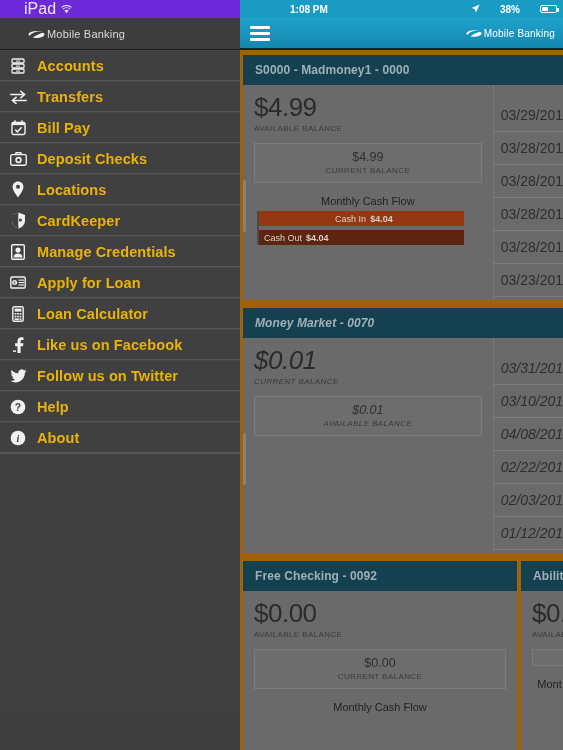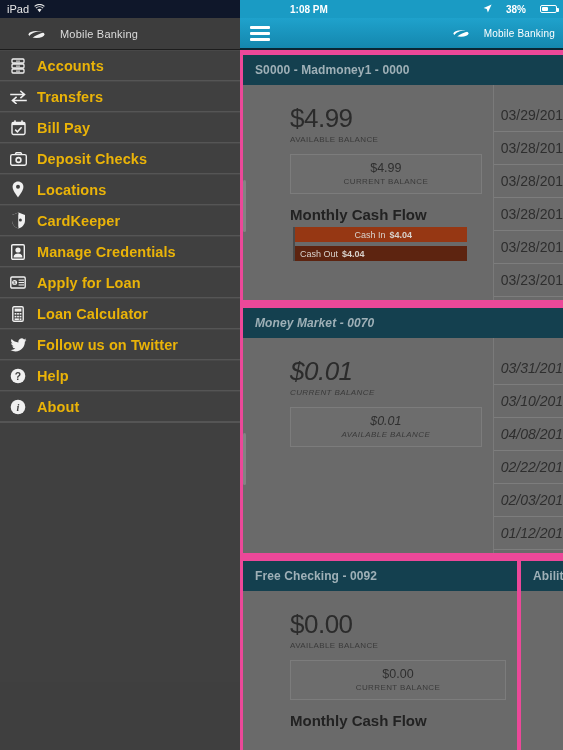--- a/index.html
+++ b/index.html
@@ -13,33 +13,33 @@
 
   
   .sidebar {
     position: absolute; left: 0; top: 0;
     width: 240px; height: 750px;
     background: #3f3f3f;
     z-index: 5;
   }
   .sb-status {
     height: 18px; width: 100%;
-    background: #0f172a;
+    background: #6d28d9;
     display: flex; align-items: center;
-    padding: 0 7px;
-    color: #e8e8e8; font-size: 11px;
+    padding: 0 24px;
+    color: #e8e8e8; font-size: 16px;
   }
   .sb-status .wifi { margin-left: 5px; display: inline-block; }
   .sb-header {
     height: 32px; display: flex; align-items: center;
     padding-left: 28px;
     background: #3d3d3d;
     border-bottom: 1px solid #1d1d1d;
   }
-  .brand { display: flex; align-items: center; gap: 15px; }
+  .brand { display: flex; align-items: center; gap: 2px; }
   .brand-text { color: #dcdcdc; font-size: 11px; letter-spacing: .2px; }
 
   .sb-list { width: 100%; }
   .sb-item {
     height: 31px;
     display: flex; align-items: center;
     padding-left: 7px;
     border-bottom: 1px solid #555555;
     border-top: 1px solid #484848;
     background: #404040;
@@ -54,32 +54,32 @@
   .sb-label {
     color: #eab308; font-size: 14.5px; font-weight: 700;
     letter-spacing: .1px; white-space: nowrap;
   }
   .sb-filler { background: #404040; height: 260px; border-top: 1px solid #555; }
 
   
   .main {
     position: absolute; left: 240px; top: 0;
     width: 323px; height: 750px;
-    background: #ec4899;
+    background: #a16207;
     overflow: hidden;
   }
   .m-status {
     height: 18px; width: 100%;
     background: #1a9bc4;
     display: flex; align-items: center; justify-content: space-between;
     padding: 0 6px;
     color: #ffffff; font-size: 10px; font-weight: 700;
   }
   .m-status .time { margin-left: 44px; }
-  .m-status .right { display: flex; align-items: center; gap: 14px; }
+  .m-status .right { display: flex; align-items: center; gap: 20px; }
   .battery {
     display: inline-block; width: 17px; height: 8px;
     border: 1px solid #ffffff; border-radius: 2px; position: relative;
   }
   .battery::after {
     content: ""; position: absolute; right: -3px; top: 2px;
     width: 2px; height: 4px; background: #ffffff; border-radius: 0 1px 1px 0;
   }
   .battery .fill {
     position: absolute; left: 1px; top: 1px; bottom: 1px;
@@ -106,41 +106,41 @@
   }
   .card-title {
     height: 30px;
     background: #14404f;
     display: flex; align-items: center;
     padding-left: 12px;
     color: #9fb0b7; font-size: 12px; font-weight: 700;
     letter-spacing: .1px;
   }
   .card-body { position: relative; height: calc(100% - 30px); display: flex; }
-  .card-left { flex: 1 1 auto; padding: 20px 11px 0 11px; position: relative; margin-left: 36px; }
+  .card-left { flex: 1 1 auto; padding: 9px 11px 0 11px; position: relative; }
   .big-amount {
     color: #2b2b2b; font-size: 26px; font-weight: 300;
     letter-spacing: -.5px; line-height: 1.05;
   }
   .big-caption {
     color: #3a3a3a; font-size: 8px; letter-spacing: .4px;
     margin-top: 3px;
   }
   .sub-box {
     margin-top: 10px;
     border: 1px solid #7c7c7c;
     background: #6d6d6d;
     padding: 6px 0 7px 0;
     text-align: center;
   }
   .sub-amount { color: #2f2f2f; font-size: 12.5px; }
   .sub-caption { color: #3a3a3a; font-size: 8px; letter-spacing: .4px; margin-top: 2px; }
   .cashflow-title {
     margin-top: 12px;
-    color: #222222; font-size: 15px; font-weight: 700;
+    color: #222222; font-size: 11px; font-weight: 400; text-align: center;
   }
   .chart { margin-top: 4px; position: relative; padding-left: 4px; }
   .chart .axis {
     position: absolute; left: 3px; top: 0; bottom: 0;
     width: 2px; background: #4a4a4a;
   }
   .bar {
     height: 15px; margin-bottom: 4px;
     display: flex; align-items: center;
     padding-left: 6px;
@@ -308,20 +308,29 @@
               <rect x="2.6" y="9.8" width="1.8" height="1.6" fill="#f0f0f0"></rect>
               <rect x="5.1" y="9.8" width="1.8" height="1.6" fill="#f0f0f0"></rect>
               <rect x="7.6" y="9.8" width="1.8" height="1.6" fill="#f0f0f0"></rect>
               <rect x="2.6" y="12.4" width="4.3" height="1.6" fill="#f0f0f0"></rect>
               <rect x="7.6" y="12.4" width="1.8" height="1.6" fill="#f0f0f0"></rect>
             </svg>
         </span>
         <span class="sb-label">Loan Calculator</span>
       </div>
 
+      <div class="sb-item">
+        <span class="sb-icon">
+          <svg width="13" height="16" viewBox="0 0 13 16">
+              <path d="M8.6 16 V9.2 H11 L11.4 6.3 H8.6 V4.5 C8.6 3.7 8.9 3.1 10.2 3.1 H11.5 V0.5 C11.1 0.45 10.2 0.35 9.2 0.35 C7 0.35 5.5 1.7 5.5 4.2 V6.3 H3.1 V9.2 H5.5 V16 Z" fill="#f0f0f0"></path>
+              <rect x="1" y="13.4" width="3" height="1.5" fill="#f0f0f0"></rect>
+            </svg>
+        </span>
+        <span class="sb-label">Like us on Facebook</span>
+      </div>
 
       <div class="sb-item">
         <span class="sb-icon">
           <svg width="17" height="14" viewBox="0 0 17 14">
               <path d="M16.6 1.9 a6.6 6.6 0 0 1-1.9 .5 3.3 3.3 0 0 0 1.45-1.8 6.6 6.6 0 0 1-2.1 .8 3.3 3.3 0 0 0-5.6 3 9.3 9.3 0 0 1-6.8-3.4 3.3 3.3 0 0 0 1 4.4 3.3 3.3 0 0 1-1.5-.4 3.3 3.3 0 0 0 2.6 3.2 3.3 3.3 0 0 1-1.5 .06 3.3 3.3 0 0 0 3.1 2.3 6.6 6.6 0 0 1-4.9 1.4 9.3 9.3 0 0 0 5 1.5 c6.1 0 9.4-5 9.4-9.4 v-.4 a6.6 6.6 0 0 0 1.65-1.7 Z" fill="#f0f0f0"></path>
             </svg>
         </span>
         <span class="sb-label">Follow us on Twitter</span>
       </div>
 

